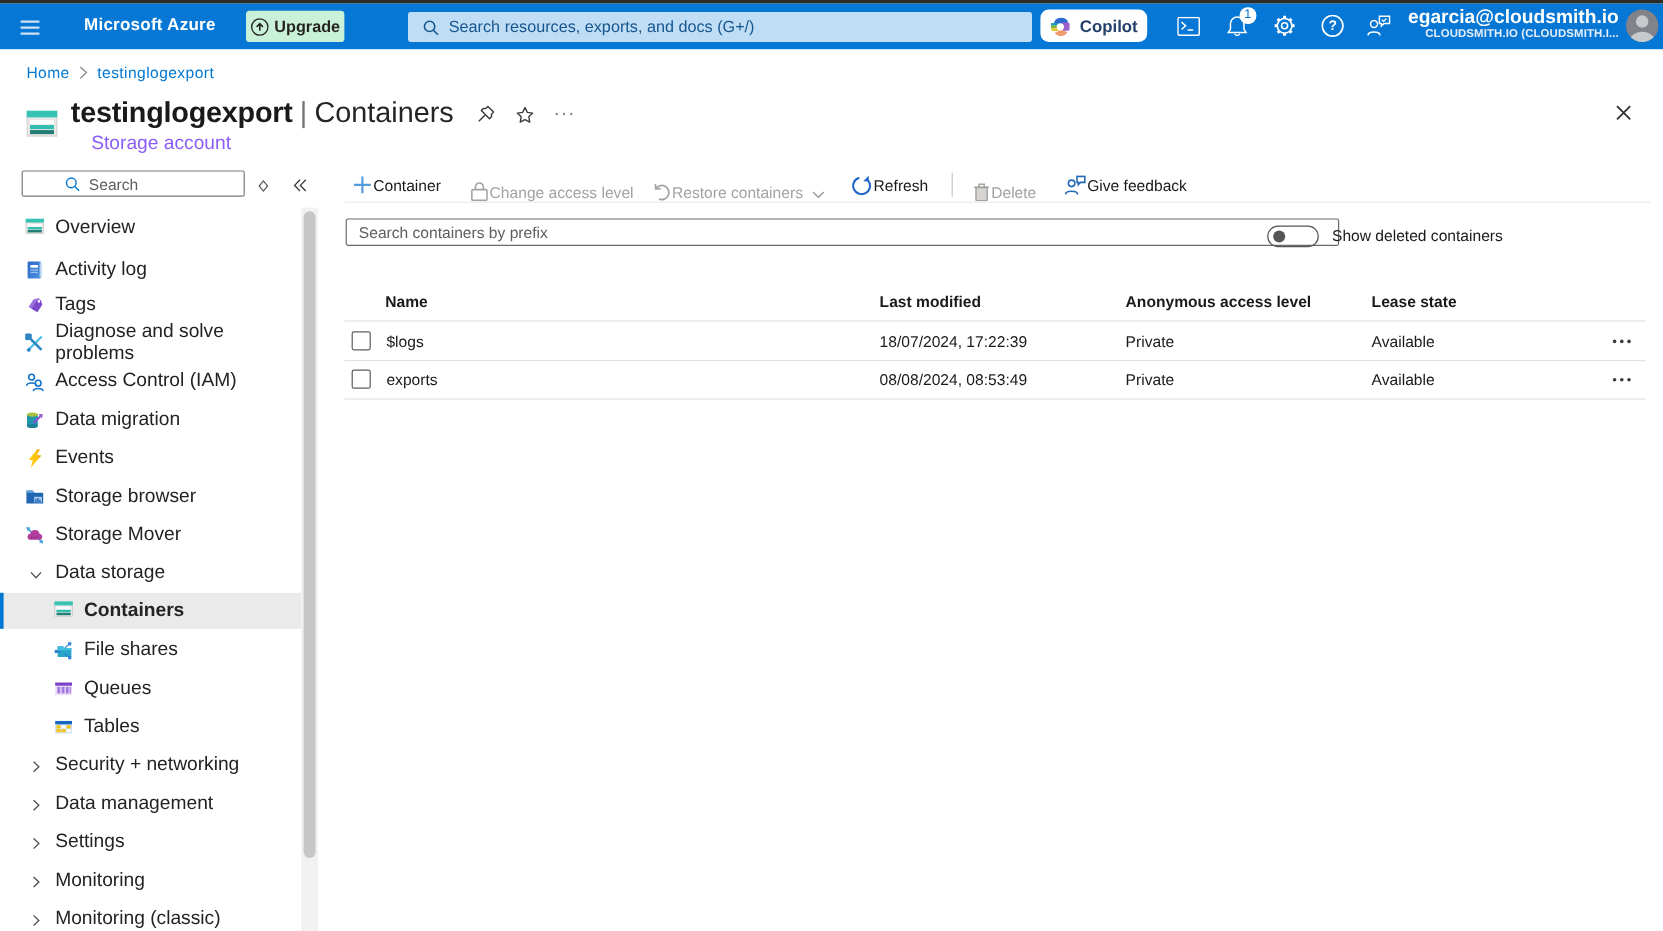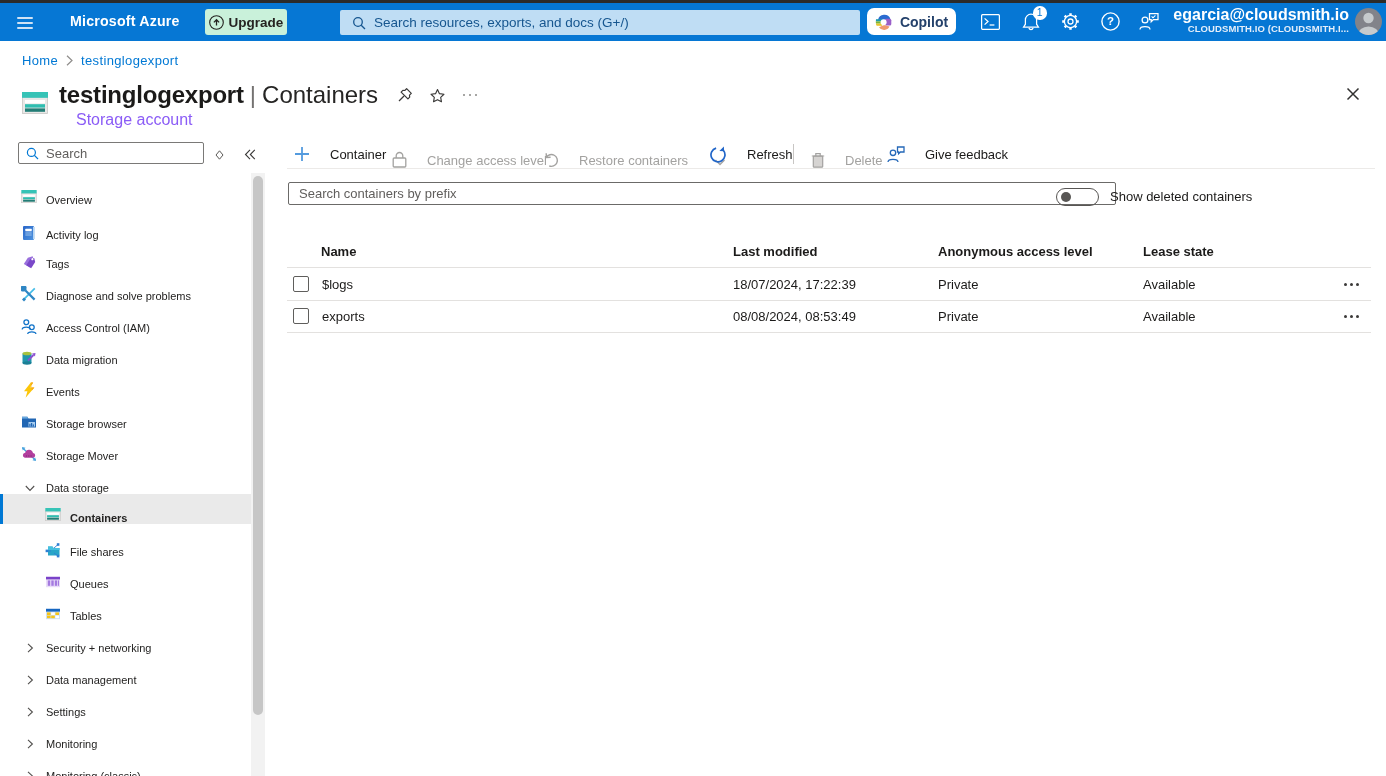--- a/index.html
+++ b/index.html
@@ -40,39 +40,39 @@
 #sicon { position:absolute; left:22px; top:92px; }
 .titleicons { position:absolute; top:87px; }
 #closex { position:absolute; left:1346px; top:87px; }
 
 
 #sidebar { position:absolute; left:0; top:140px; width:266px; height:636px; background:#fff; }
 #content { position:absolute; left:266px; top:140px; width:1120px; height:636px; }
 
 
 #sbsearch { position:absolute; left:18px; top:2px; width:186px; height:22px; border:1px solid #7a7977;
-  border-radius:2px; display:flex; align-items:center; color:#605e5c; font-size:13px; }
+  border-radius:2px; display:flex; align-items:center; color:#605e5c; font-size:13px;padding-left:28px; }
 #sbsearch svg { margin-left:7px; margin-right:7px; }
 
 
-.mi { position:absolute; left:0; width:251px; height:32px; display:flex; align-items:flex-end;
-  font-size:11px; color:#242322; }
+.mi { position:absolute; left:0; width:251px; height:32px; display:flex; align-items:center;
+  font-size:16px; color:#242322; }
 .mi .ic { width:16px; height:16px; margin-left:21px; margin-right:9px; flex:none; }
 .mi .chev { width:12px; height:12px; margin-left:24px; margin-right:10px; flex:none; }
 .mi.sub .ic { margin-left:45px; }
 .mi.sel { background:#eaeaea; border-left:3px solid #0078d4; font-weight:700; height:30px; width:262px; }
 .mi.sel .ic { margin-left:42px; }
 
 
 #sbtrack { position:absolute; left:251px; top:33px; width:14px; height:603px; background:#f2f2f2; }
 #sbthumb { position:absolute; left:2px; top:3px; width:10px; height:539px; background:#c6c6c6; border-radius:5px; }
 
 
 #cmdbar { position:absolute; left:0; top:0; width:1120px; height:28px; }
-.cmd { position:absolute; top:0; height:28px; display:flex; align-items:center; gap:20px;
+.cmd { position:absolute; top:0; height:28px; display:flex; align-items:center; gap:1px;
   font-size:13px; color:#1b1a19; white-space:nowrap; }
 .cmd.dis { color:#a3a2a0;align-items:flex-end; }
 #cmddiv { position:absolute; left:21px; top:28px; width:1088px; height:1px; background:#eceae8; }
 
 
 #cfilter { position:absolute; left:22px; top:42px; width:828px; height:23px; border:1px solid #6b6a68;
   border-radius:2px; display:flex; align-items:center; padding-left:10px; font-size:13px; color:#605e5c; }
 #toggle { position:absolute; left:790px; top:48px; width:43px; height:18px; border:1px solid #585654;
   border-radius:9px; }
 #toggle .knob { position:absolute; left:4px; top:3px; width:10px; height:10px; border-radius:50%; background:#585654; }

